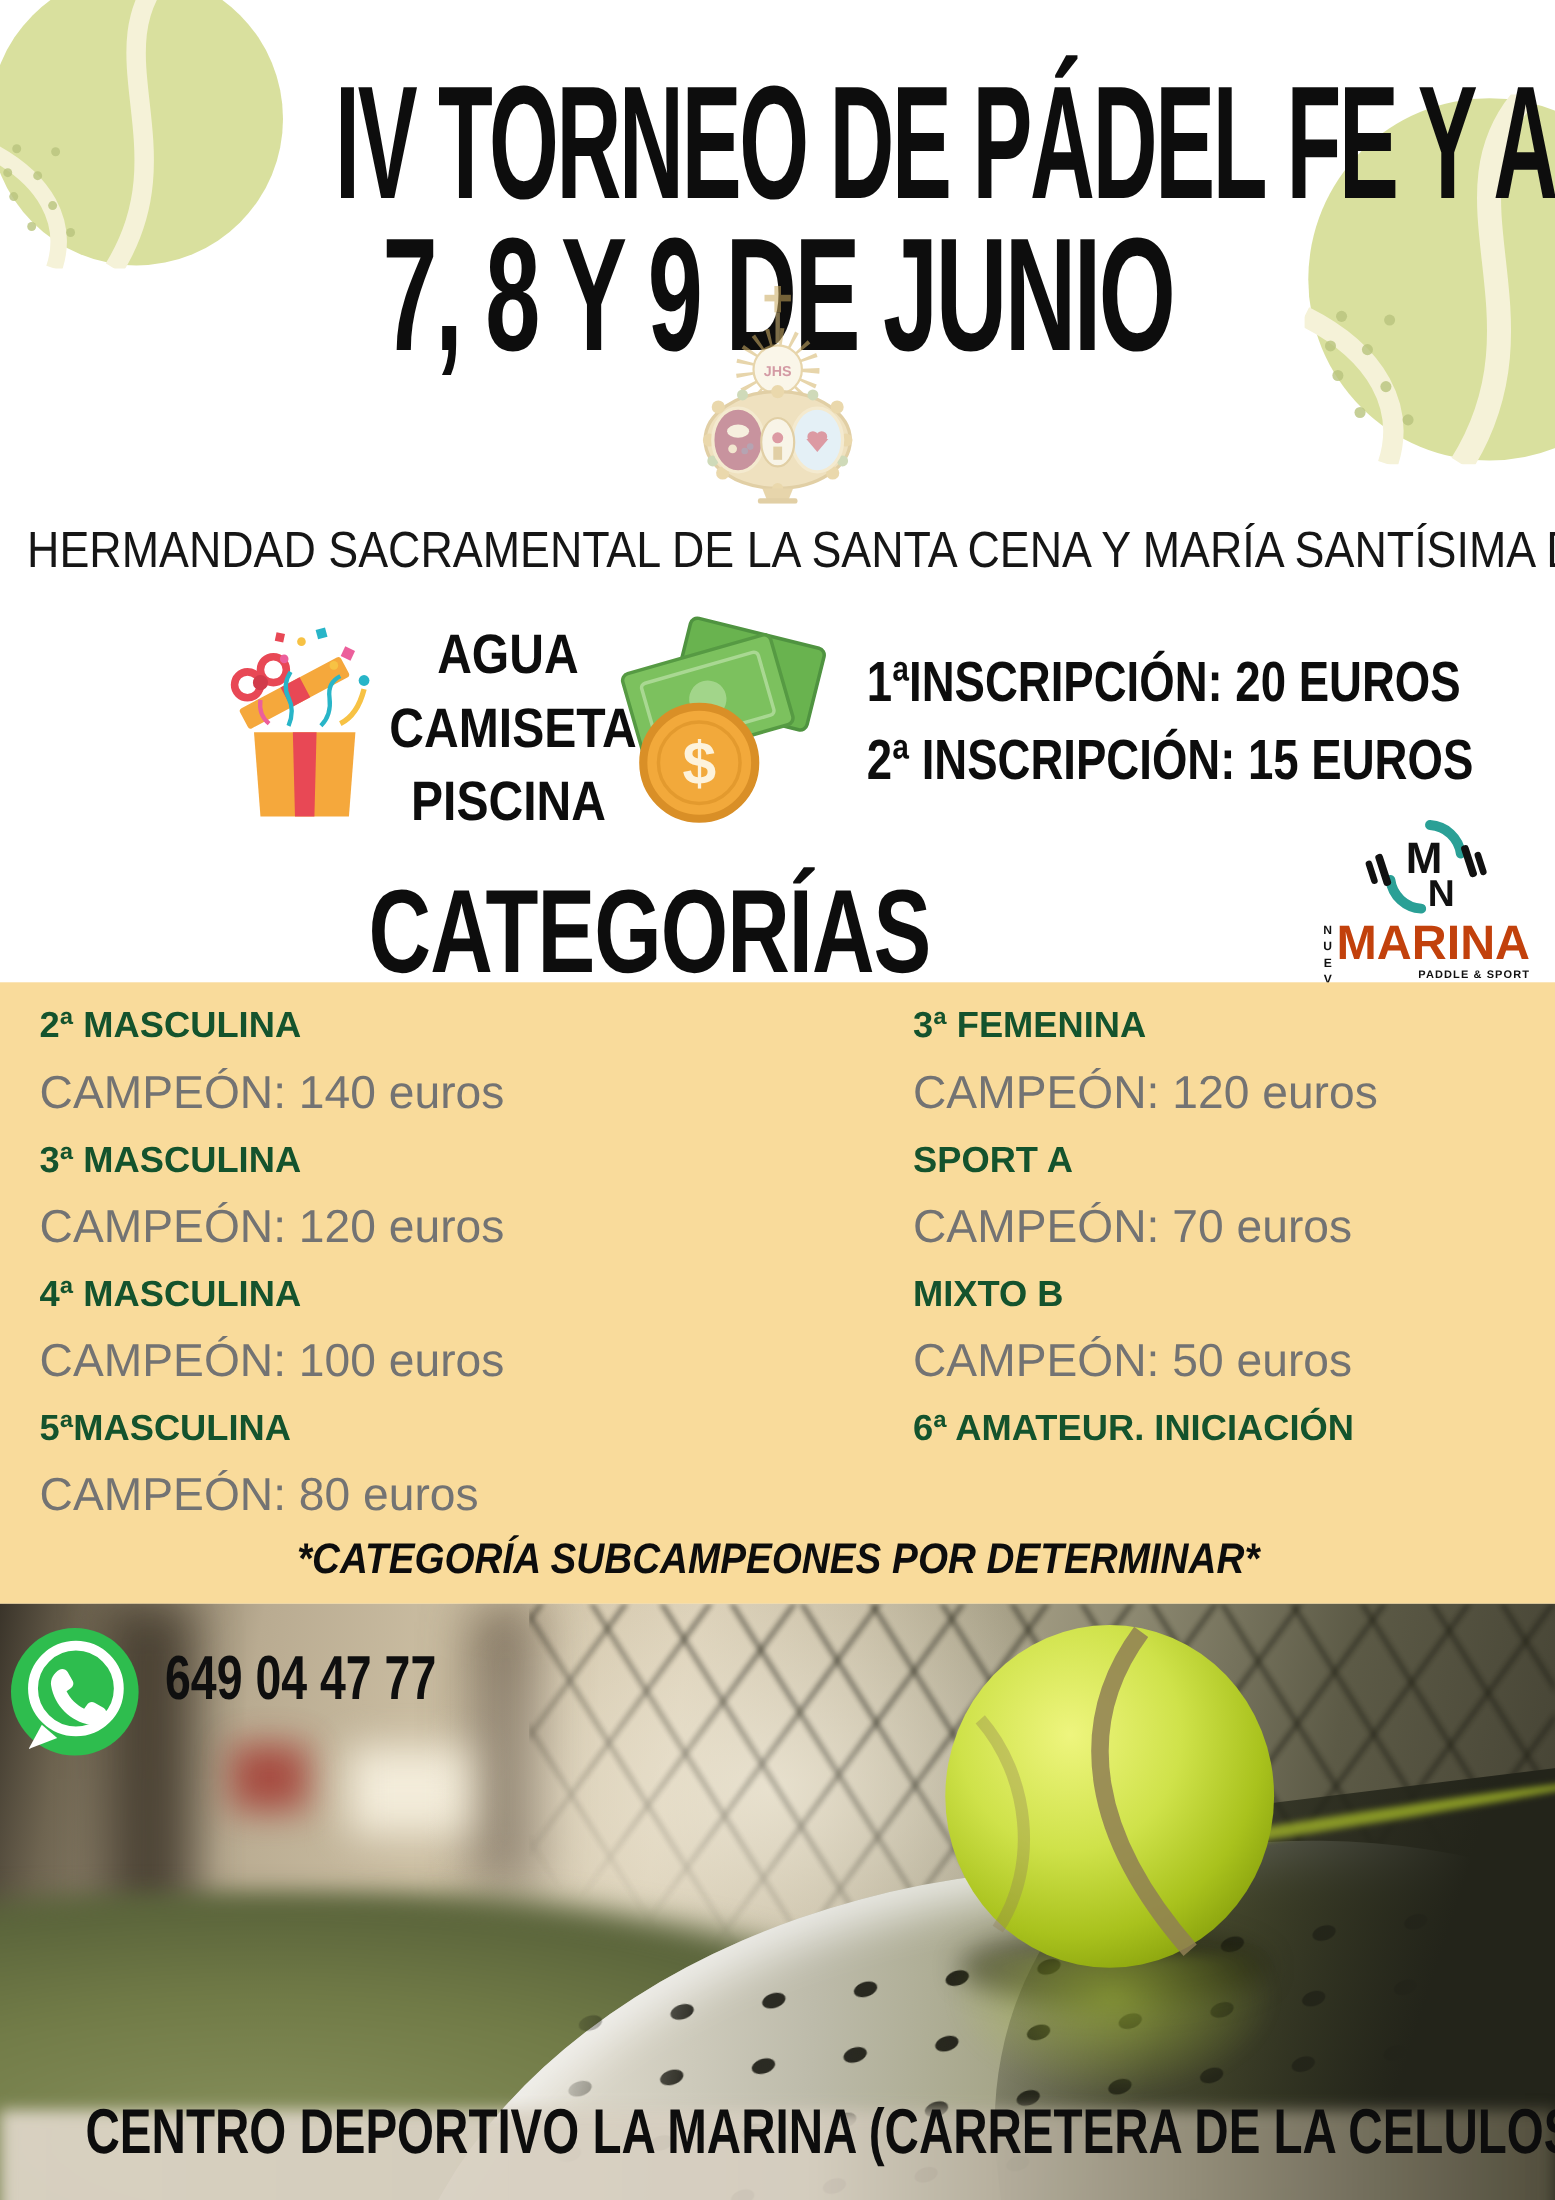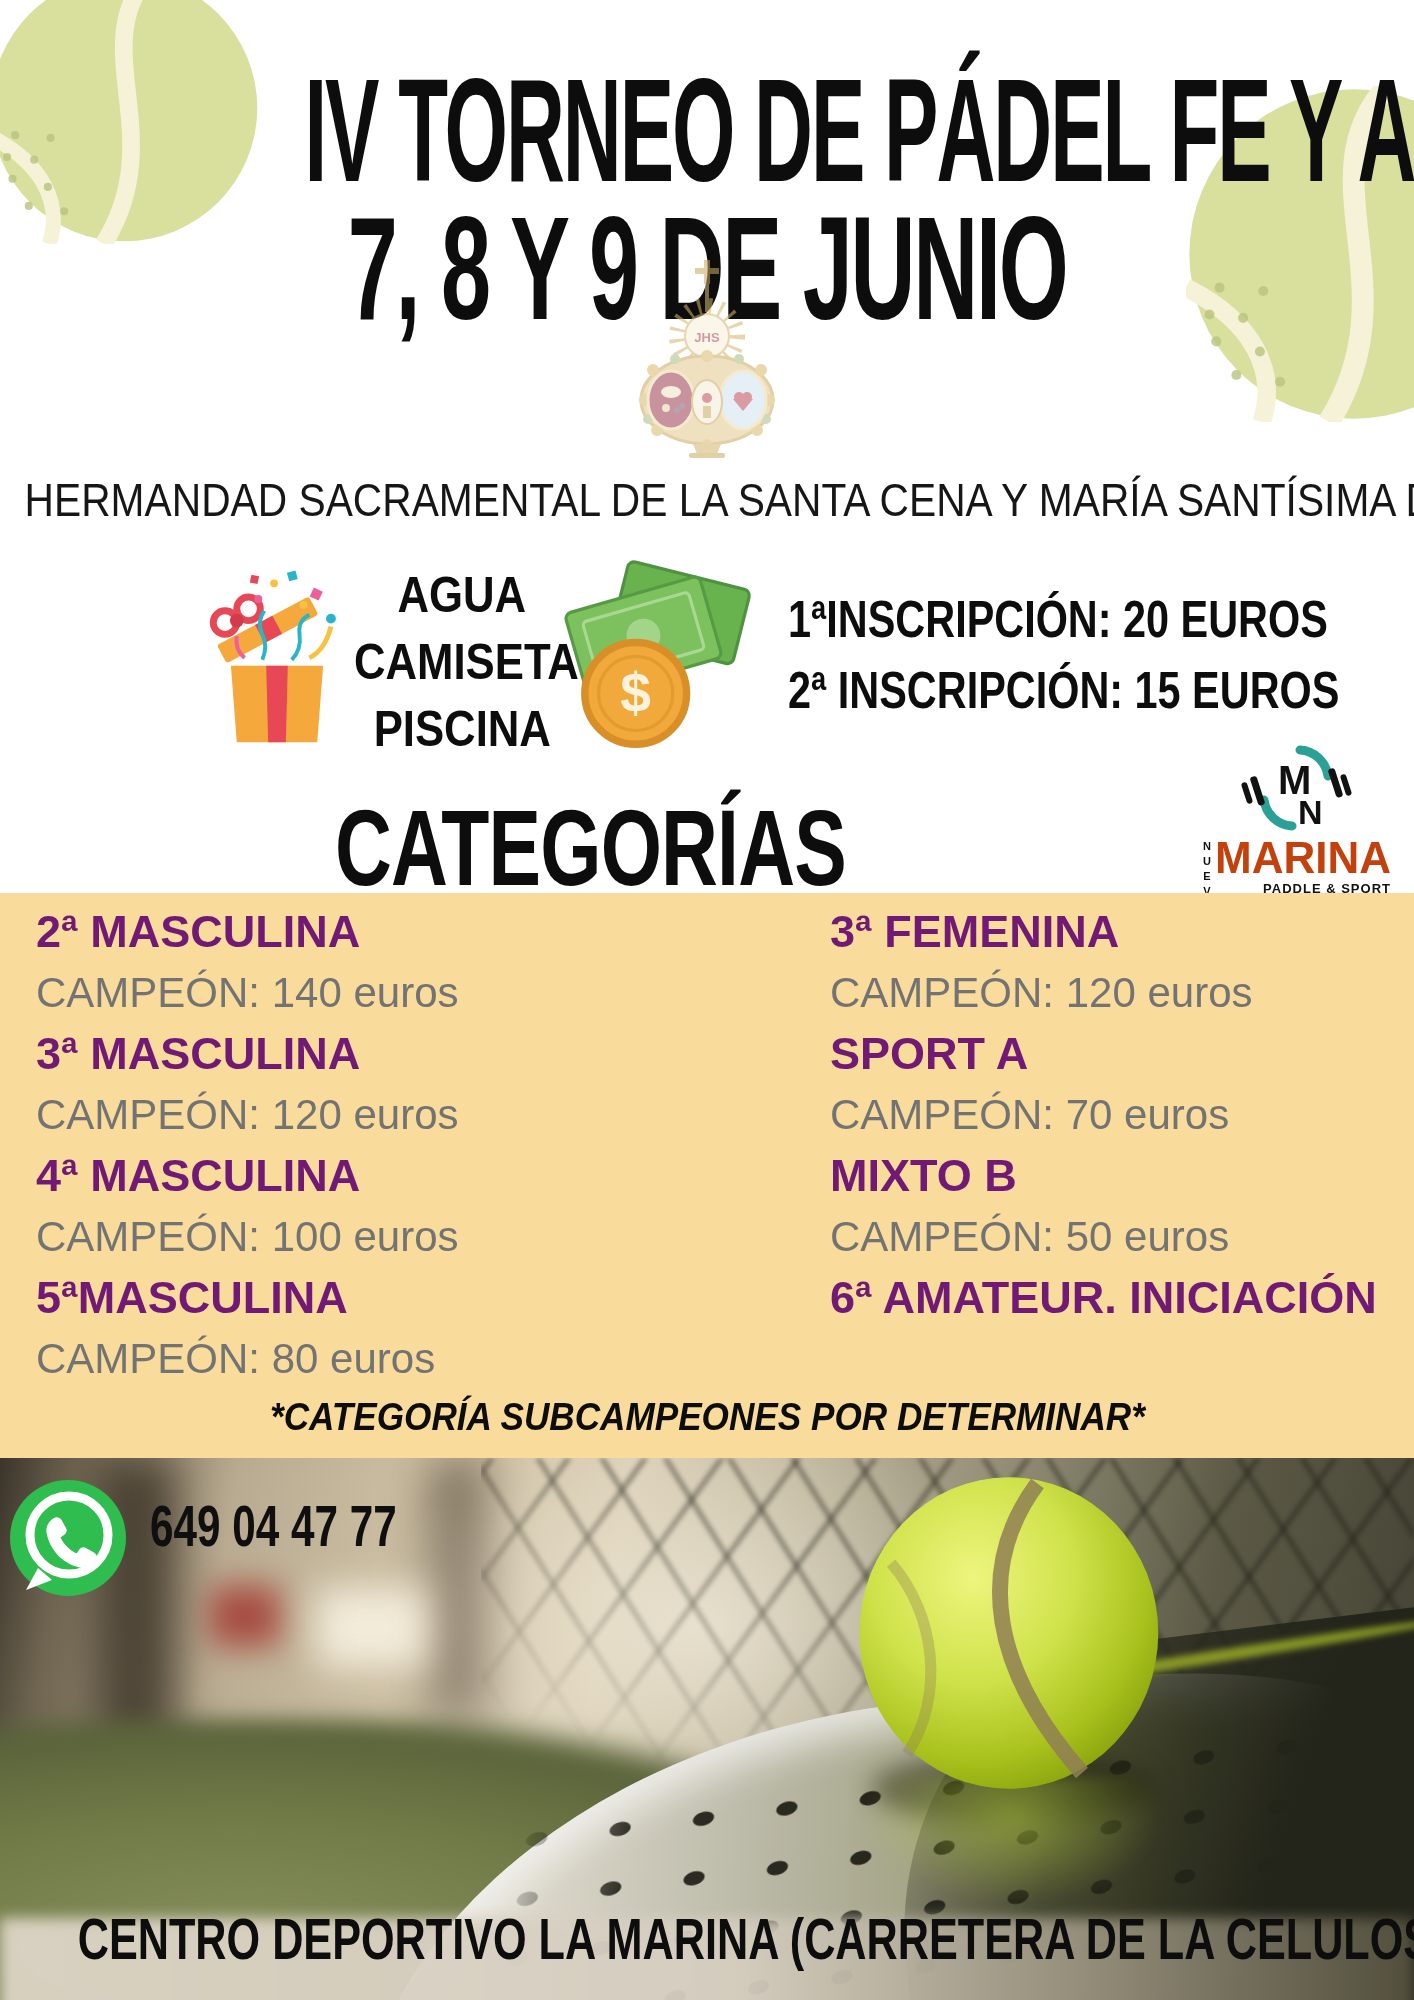--- a/index.html
+++ b/index.html
@@ -38,28 +38,28 @@
   
   .cat-heading { position:absolute; top:786px; left:0; width:1180px; text-align:center; font-size:96px; font-weight:900; color:#0d0d0d; letter-spacing:-1px; }
   .cat-heading .cond { transform:scale(0.82,1.12); }
 
   .sponsor { position:absolute; left:1183px; top:742px; width:226px; text-align:center; }
   .sponsor-icon { width:120px; height:92px; display:block; margin:0 auto; }
   .sponsor-row { display:flex; align-items:flex-start; justify-content:center; margin-top:2px; }
   .sponsor-nueva { writing-mode:vertical-rl; text-orientation:upright; font-size:11px; font-weight:700; letter-spacing:3px; color:#111; margin-right:2px; margin-top:4px; }
   .sponsor-main { text-align:left; }
   .sponsor-name { font-size:44px; font-weight:900; color:#c2410c; letter-spacing:0px; line-height:44px; }
-  .sponsor-tagline { font-size:13px; font-weight:700; color:#111; text-align:right; letter-spacing:1px; margin-top:1px; }
+  .sponsor-tagline { font-size:10px; font-weight:700; color:#111; text-align:right; letter-spacing:1px; margin-top:1px; }
 
   
   .panel { position:absolute; left:0; top:893px; width:1414px; height:565px; background:#f9db9b; }
   .col { position:absolute; top:8px; }
   .col-left { left:36px; }
   .col-right { left:830px; }
-  .cat-name { font-size:45px; font-weight:700; color:#701a75; line-height:61px; white-space:nowrap; }
+  .cat-name { font-size:33px; font-weight:700; color:#14532d; line-height:61px; white-space:nowrap; }
   .cat-prize { font-size:42px; font-weight:400; color:#737373; line-height:61px; white-space:nowrap; }
   .note { position:absolute; top:502px; width:100%; text-align:center; font-size:37px; font-weight:800; font-style:italic; color:#0d0d0d; }
   .note .cond { transform:scale(0.95,1.05); }
 
   
   .photo { position:absolute; left:0; top:1458px; width:1414px; height:542px; overflow:hidden;
     background:linear-gradient(100deg,#3a342a 0%,#6e6450 5%,#b9ab91 16%,#cfc2a6 30%,#d8ccb2 42%,#c0b69c 52%,#8e8a72 68%,#5c5a46 82%,#413f31 100%); }
   .photo .post1 { position:absolute; left:96px; top:0; width:80px; height:300px; background:#3a3226; filter:blur(22px); opacity:.8; }
   .photo .post2 { position:absolute; left:430px; top:0; width:60px; height:260px; background:#57493a; filter:blur(24px); opacity:.7; }
   .photo .red-blob { position:absolute; left:210px; top:128px; width:70px; height:60px; background:#a33a32; filter:blur(16px); opacity:.85; }

